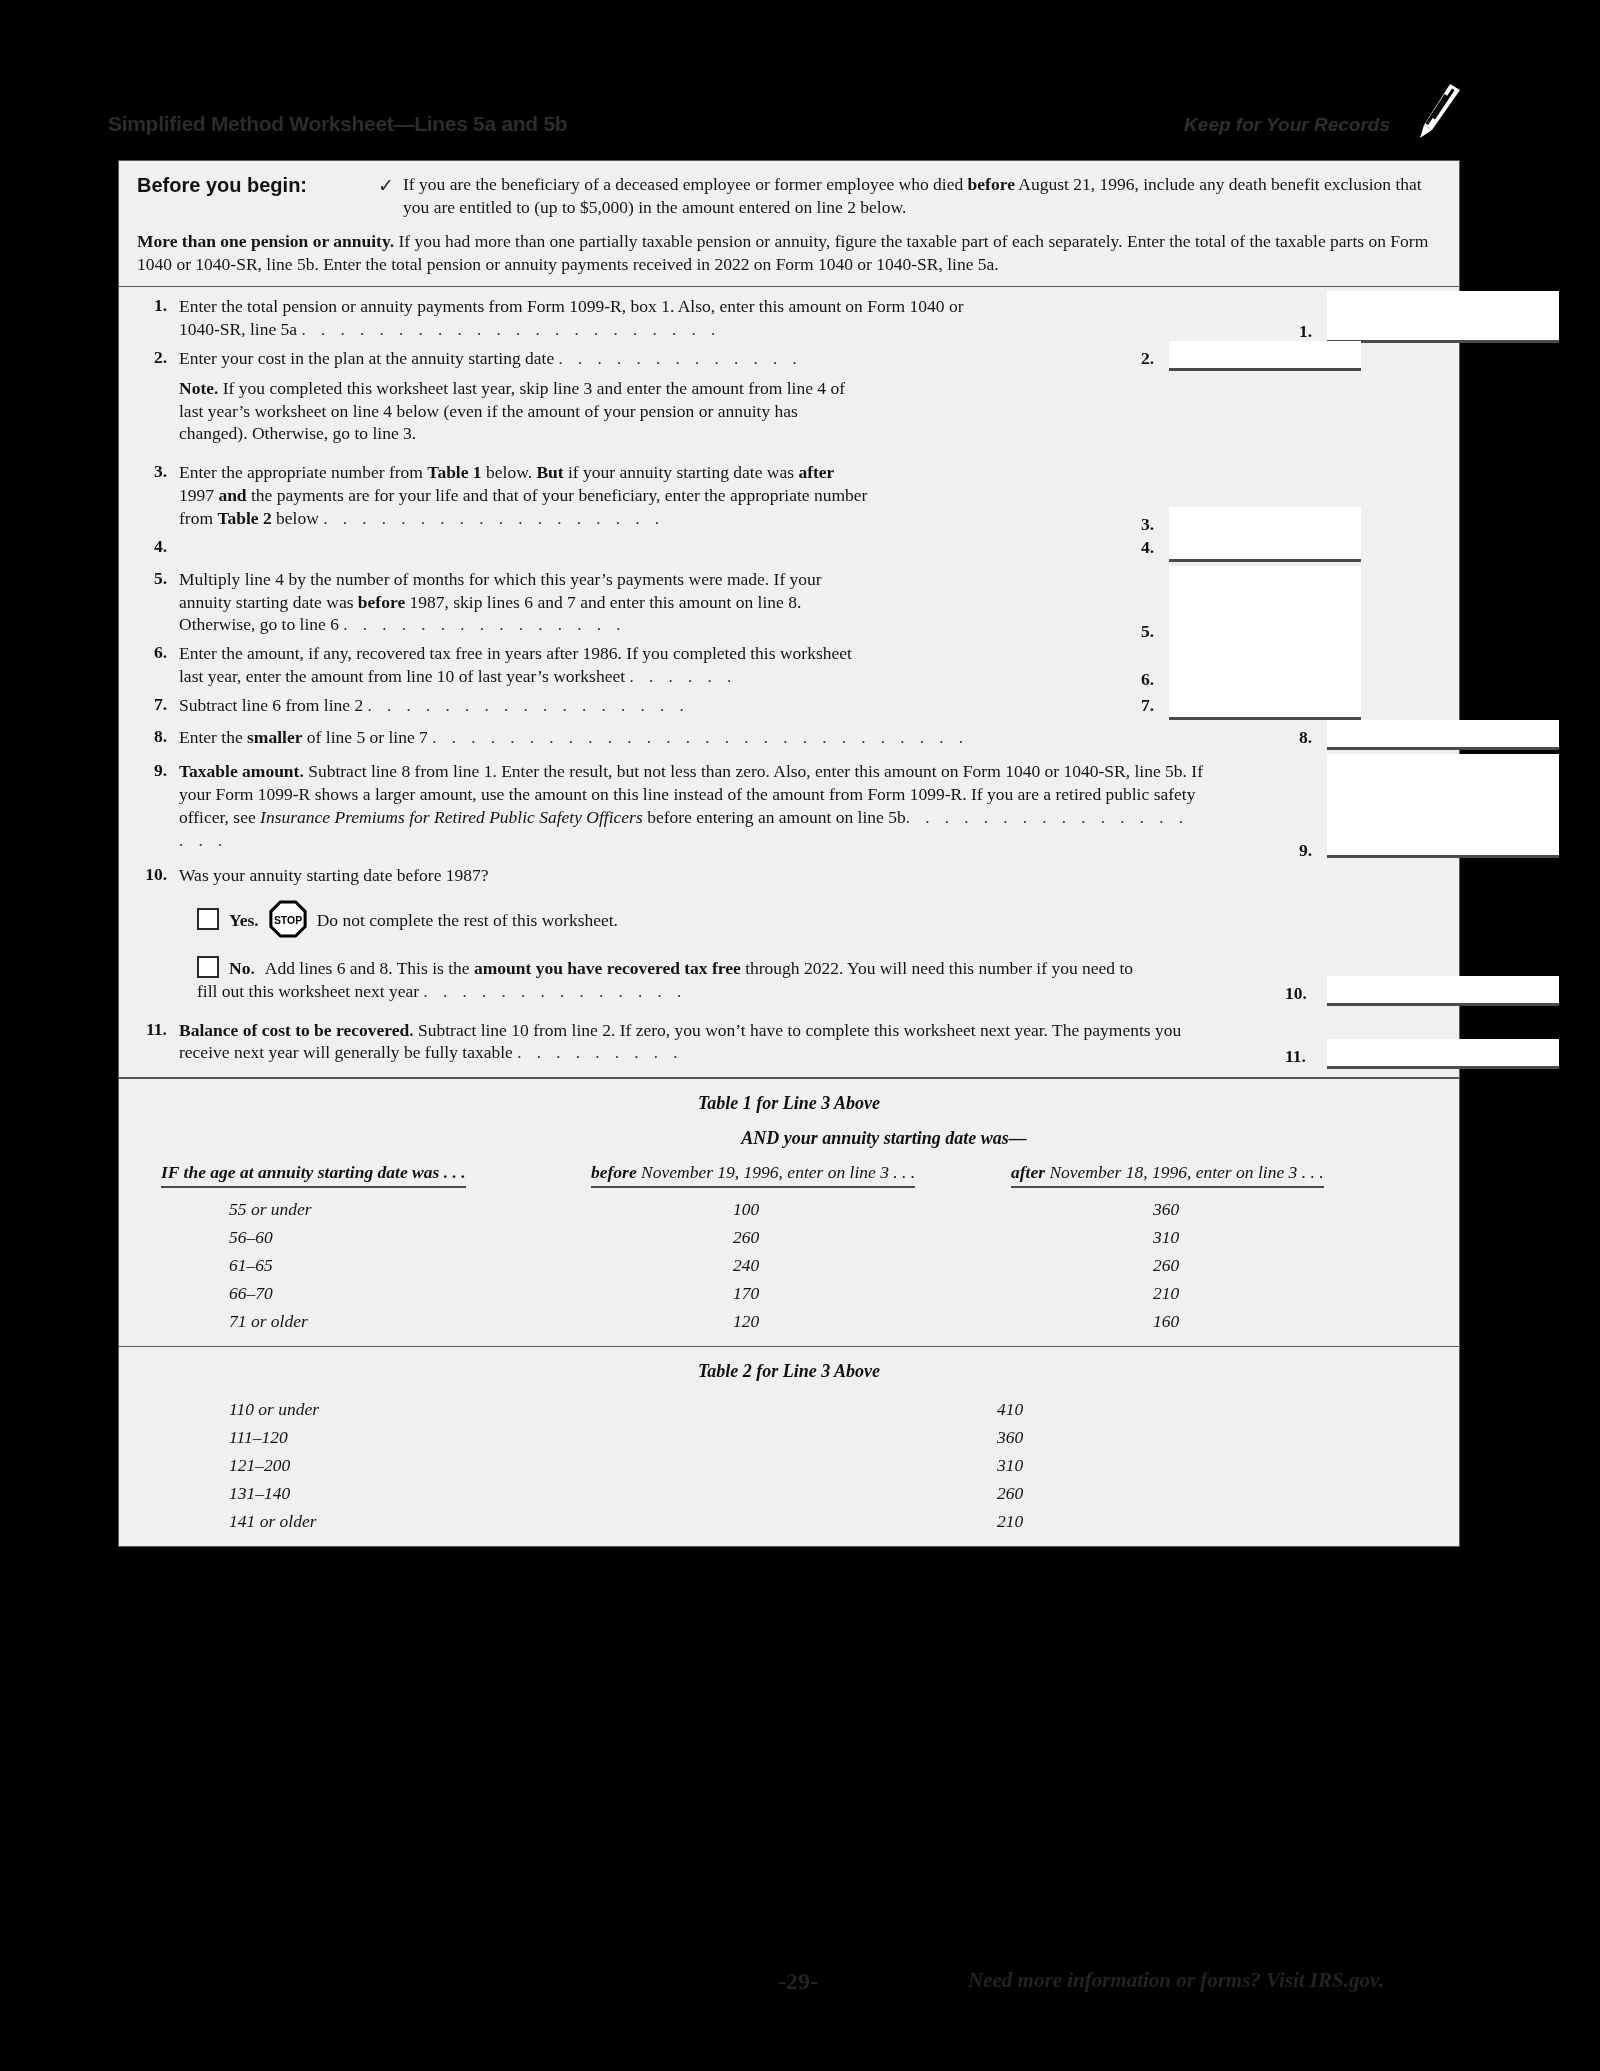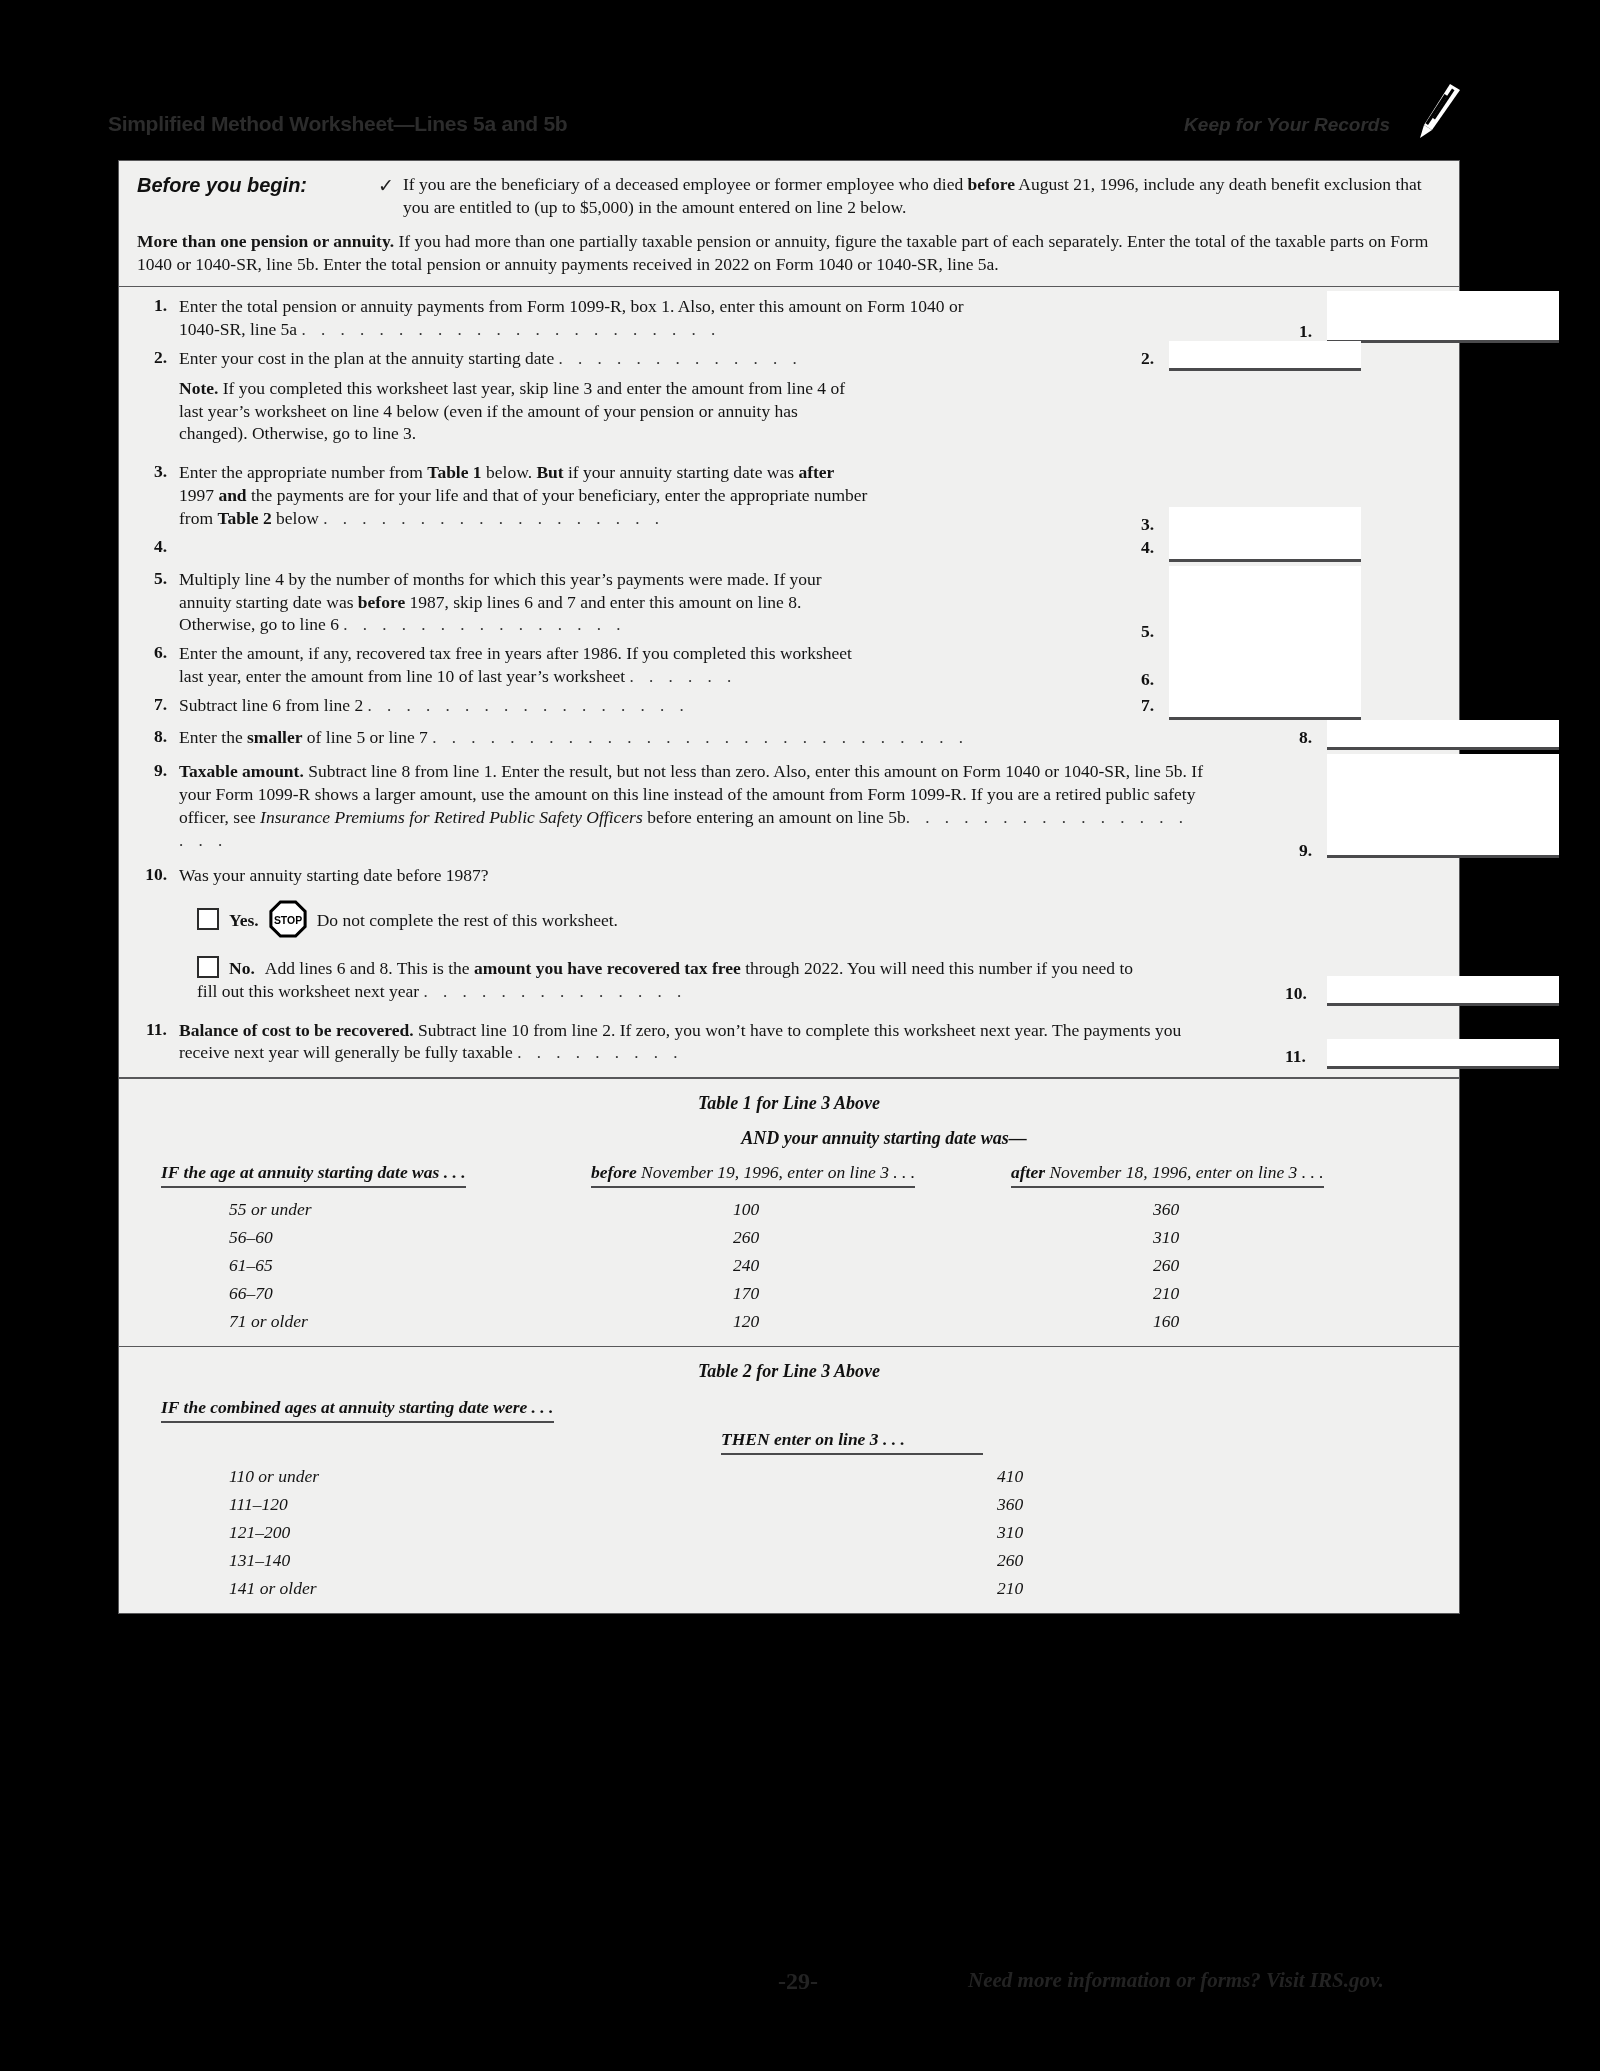--- a/index.html
+++ b/index.html
@@ -66,21 +66,20 @@
   .begin-block {
     padding: 12px 18px 10px 18px;
     border-bottom: 1px solid #58585a;
   }
   .begin-row {
     display: flex;
     align-items: flex-start;
   }
   .begin-label {
     font-family: "Liberation Sans", sans-serif;
-    font-style: italic;
     font-weight: bold;
     font-size: 20px;
     color: #111;
     width: 232px;
     flex: none;
     padding-top: 1px;
   }
   .check-mark {
     width: 34px;
     flex: none;
@@ -470,28 +469,20 @@
         <div class="cellC t1-c3">310</div>
         <div class="cellC t1-c3">260</div>
         <div class="cellC t1-c3">210</div>
         <div class="cellC t1-c3">160</div>
       </div>
     </div>
   </div>
 
   <div class="tbl-section last">
     <div class="tbl-title">Table 2 for Line 3 Above</div>
-    <div class="t2grid">
-      <div class="colhead">
-        <span class="ul" style="min-width:330px;"><b>IF the combined ages at annuity starting date were . . .</b></span>
-      </div>
-      <div class="colhead t2col2" style="align-self:flex-end; padding-top:32px;">
-        <span class="ul"><b>THEN enter on line 3 . . .</b></span>
-      </div>
-    </div>
     <div class="t2grid" style="margin-top:6px;">
       <div>
         <div class="cellL">110 or under</div>
         <div class="cellL">111–120</div>
         <div class="cellL">121–200</div>
         <div class="cellL">131–140</div>
         <div class="cellL">141 or older</div>
       </div>
       <div>
         <div class="cellC t2-c2">410</div>

